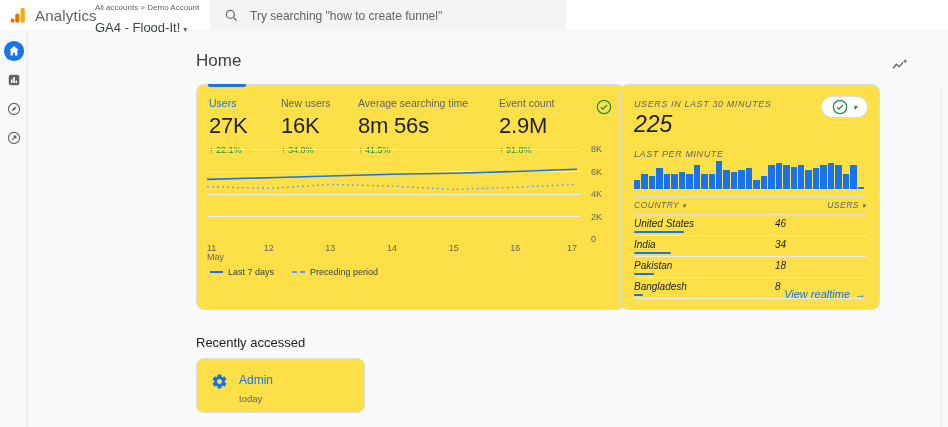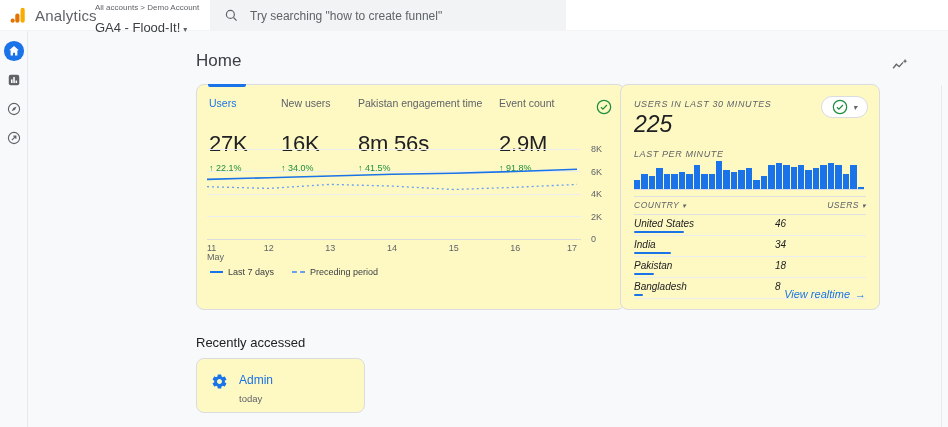--- a/index.html
+++ b/index.html
@@ -19,32 +19,32 @@
 
   
   .body-row { position:absolute; top:31px; left:0; right:0; bottom:0; background:#f8f9fa; }
   .sidebar { position:absolute; left:0; top:0; bottom:0; width:28px; background:#f8f9fa; border-right:1px solid #e8eaed; display:flex; flex-direction:column; align-items:center; padding-top:9px; }
   .side-item { width:22px; height:22px; display:flex; align-items:center; justify-content:center; margin-bottom:7px; cursor:pointer; }
   .scroll-line { position:absolute; right:6px; top:54px; bottom:0; width:1px; background:#e8eaed; }
 
   .page-title { position:absolute; left:196px; top:20px; font-size:17px; font-weight:400; color:#3c4043; }
   .insights-btn { position:absolute; left:888px; top:23px; width:22px; height:22px; display:flex; align-items:center; justify-content:center; cursor:pointer; }
 
-  .card { position:absolute; background:#fef9c3; border:1px solid #dadce0; border-radius:8px; }
+  .card { position:absolute; background:#fde047; border:1px solid #dadce0; border-radius:8px; }
 
   
   .overview { left:196px; top:53px; width:429px; height:226px; }
   .tab-indicator { position:absolute; top:-1px; left:11px; width:38px; height:3px; background:#1a73e8; border-radius:0 0 2px 2px; }
   .metrics { position:absolute; top:12px; left:12px; right:42px; display:flex; }
   .metric { cursor:pointer; }
   .metric:nth-child(1){ width:72px; } .metric:nth-child(2){ width:77px; }
   .metric:nth-child(3){ width:141px; } .metric:nth-child(4){ flex:1; }
   .metric .label { font-size:10.5px; color:#5f6368; }
   .metric.active .label { color:#1a73e8; }
-  .metric .value { font-size:22px; color:#202124; margin-top:22px; letter-spacing:-.2px; }
+  .metric .value { font-size:22px; color:#202124; margin-top:4px; letter-spacing:-.2px; }
   .metric .change { font-size:9px; color:#1e8e3e; margin-top:6px; }
   .ov-check { position:absolute; top:14px; right:12px; }
   .trend { position:absolute; left:10px; top:58px; width:409px; height:120px; }
   .legend { position:absolute; left:13px; top:182px; display:flex; gap:18px; align-items:center; }
   .legend .item { font-size:9px; color:#3c4043; display:flex; align-items:center; }
   .sw-solid { width:13px; height:2px; background:#1a73e8; margin-right:5px; }
   .sw-dashed { width:13px; height:0; border-top:2px dashed #669df6; margin-right:5px; }
   .card-foot { position:absolute; left:13px; right:13px; bottom:9px; display:flex; justify-content:space-between; align-items:center; }
   .range-btn { font-size:11px; color:#3c4043; background:none; border:none; font-family:inherit; cursor:pointer; }
   .range-btn .caret { font-size:8px; color:#5f6368; margin-left:3px; }
@@ -157,21 +157,21 @@
             <div class="label">Users</div>
             <div class="value">27K</div>
             <div class="change"><span>↑</span> 22.1%</div>
           </div>
           <div class="metric">
             <div class="label">New users</div>
             <div class="value">16K</div>
             <div class="change"><span>↑</span> 34.0%</div>
           </div>
           <div class="metric">
-            <div class="label">Pakistan engagement time</div>
+            <div class="label">Average searching time</div>
             <div class="value">8m 56s</div>
             <div class="change"><span>↑</span> 41.5%</div>
           </div>
           <div class="metric">
             <div class="label">Event count</div>
             <div class="value">2.9M</div>
             <div class="change"><span>↑</span> 91.8%</div>
           </div>
         </div>
       <div class="ov-check" id="ov-check">

